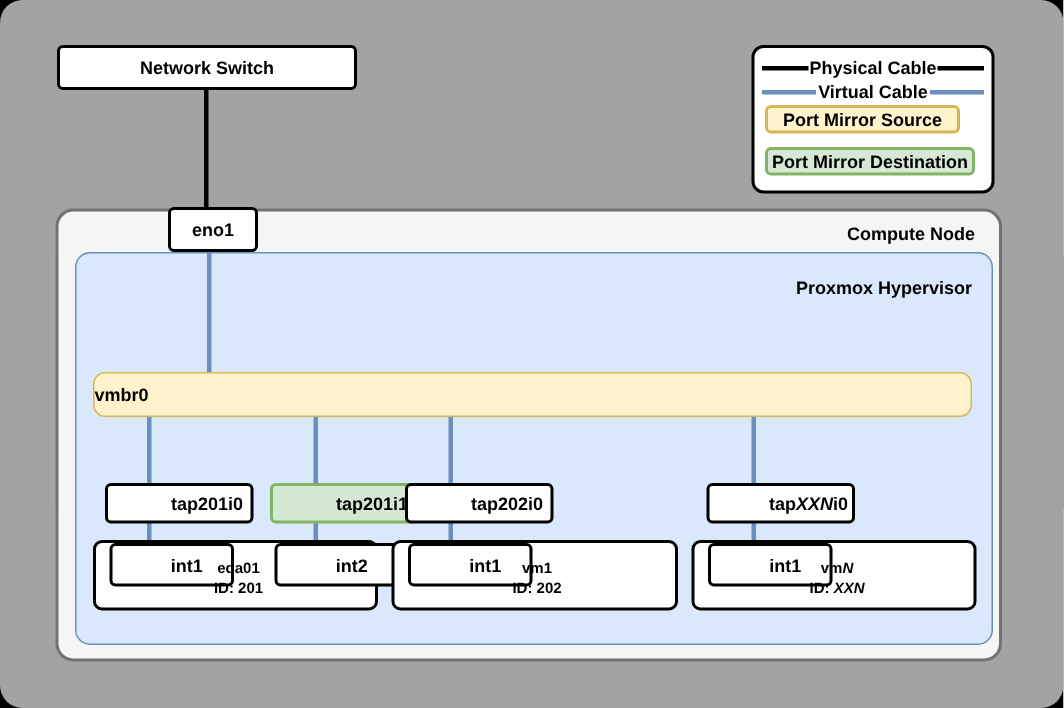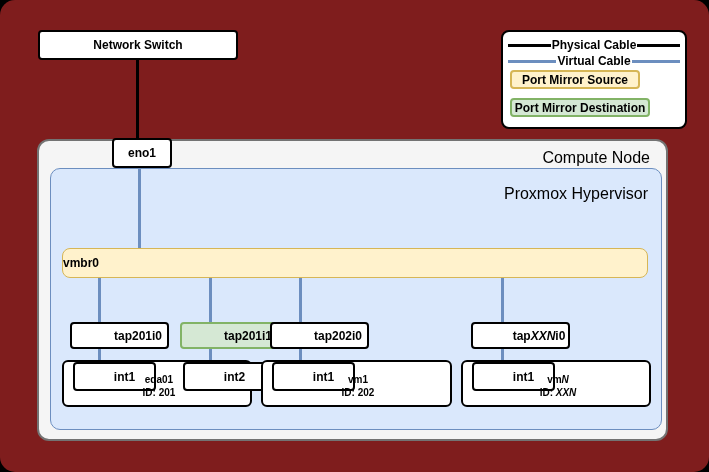--- a/index.html
+++ b/index.html
@@ -1,26 +1,26 @@
 <!DOCTYPE html>
 <html><head>
 <meta charset="utf-8">
 <style>
   html,body{margin:0;padding:0;background:#fff;}
   #canvas{position:relative;width:709px;height:472px;background:#000;font-family:"Liberation Sans",sans-serif;}
-  #inner{position:absolute;inset:0;background:#7f1d1d;border-radius:15px;overflow:hidden;}
+  #inner{position:absolute;inset:0;background:#a3a3a3;border-radius:15px;overflow:hidden;}
   .abs{position:absolute;}
   .box{position:absolute;background:#fff;border:2px solid #000;border-radius:4px;
        display:flex;align-items:center;justify-content:center;
        font-size:12px;font-weight:bold;color:#000;z-index:3;}
   .cable{position:absolute;width:3px;z-index:1;}
   .cable.physical{background:#000;}
   .cable.virtual{background:#6c8ebf;}
-  .container-label{position:absolute;font-size:16px;font-weight:normal;color:#000;}
-  .legend{position:absolute;background:#fff;border:2px solid #000;border-radius:8px;z-index:4;padding-left:24px;}
+  .container-label{position:absolute;font-size:12px;font-weight:bold;color:#000;}
+  .legend{position:absolute;background:#fff;border:2px solid #000;border-radius:8px;z-index:4;}
   .leg-row{position:absolute;left:5px;right:5px;display:flex;align-items:center;}
   .leg-line{flex:1;height:3px;}
   .leg-text{font-size:12px;font-weight:bold;white-space:nowrap;padding:0 1px;}
   .swatch{position:absolute;border-radius:4px;display:flex;align-items:center;justify-content:center;
           font-size:12px;font-weight:bold;}
   .swatch.src{background:#fff2cc;border:2px solid #d6b656;}
   .swatch.dst{background:#d5e8d4;border:2px solid #82b366;}
   .vm-box{position:absolute;background:#fff;border:2px solid #000;border-radius:6px;z-index:3;}
   .int-box{position:absolute;top:0;width:59px;height:25px;background:#fff;border:2px solid #000;border-radius:4px;
            display:flex;align-items:center;justify-content:center;font-size:12px;font-weight:bold;padding-left:20px;}

